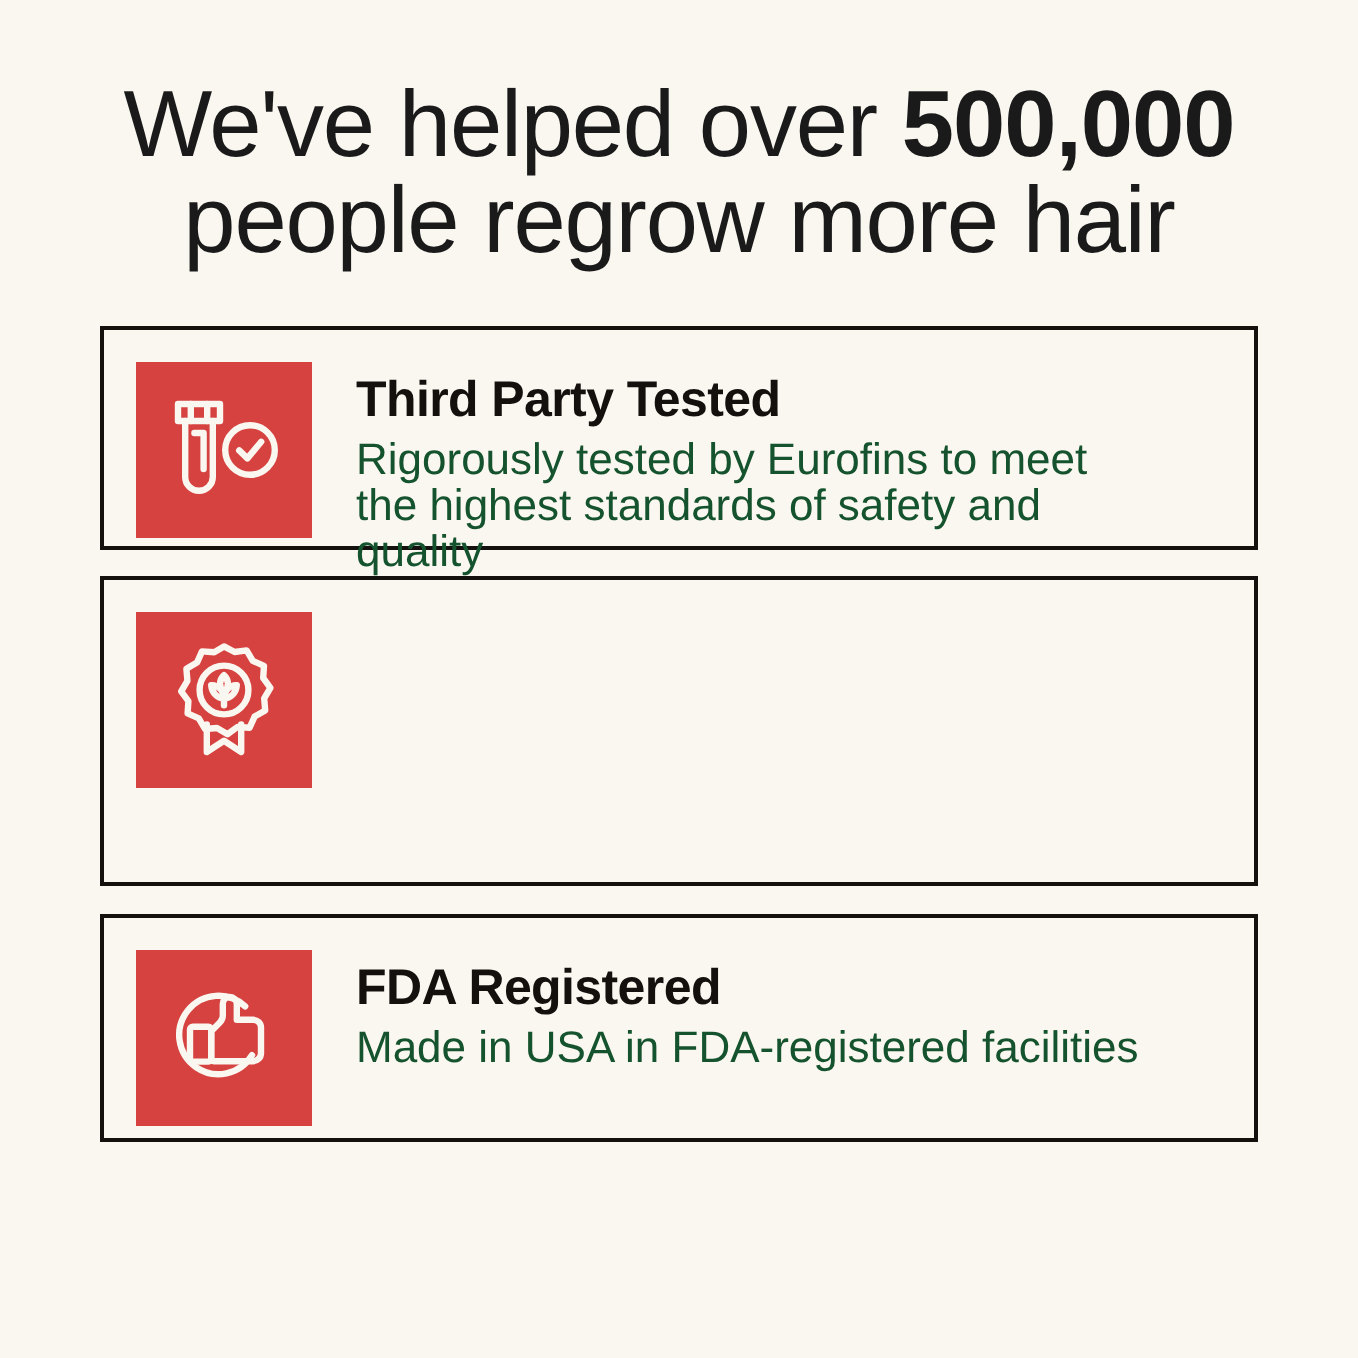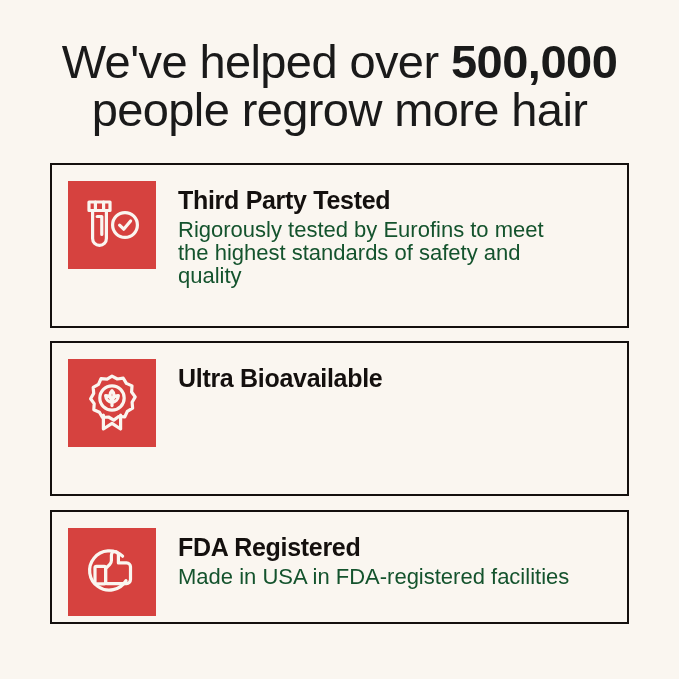--- a/index.html
+++ b/index.html
@@ -75,21 +75,21 @@
   .card-desc {
     font-size: 22px;
     line-height: 23px;
     font-weight: 400;
     color: #14532d;
     margin: 0;
     max-width: 400px;
   }
 
   
-  .card.c1 { height: 165px; }
+  .card.c1 { height: 112px; }
   .card.c2 { height: 155px; }
   .card.c3 { height: 114px; }
   .card.c2 { margin-bottom: 14px; }
 </style>
 </head>
 <body>
 
 <h1 class="headline">
   <span class="line"><span>We've helped over </span><span class="big">500,000</span></span>
   <span class="line">people regrow more hair</span>
@@ -138,21 +138,20 @@
           <circle cx="31" cy="26" r="12.2"></circle>
 
           <path d="M31 18.6 c 2.6 2.3 2.6 6.3 0 8.6 c -2.6 -2.3 -2.6 -6.3 0 -8.6 Z"></path>
           <path d="M24.6 23.6 c 0.3 3.9 3.2 6.6 6.4 6.6 c 0 -3.9 -2.9 -6.8 -6.4 -6.6 Z"></path>
           <path d="M37.4 23.6 c -0.3 3.9 -3.2 6.6 -6.4 6.6 c 0 -3.9 2.9 -6.8 6.4 -6.6 Z"></path>
           <line x1="31" y1="30.2" x2="31" y2="33.6"></line>
         </svg>
       </span>
     </div>
     <div class="card-text">
-      <p class="card-title">Ultra Bioavailable</p>
     </div>
   </div>
 
   <div class="card c3">
     <div class="icon-box">
       <span>
         <svg width="62" height="62" viewBox="0 0 62 62" fill="none" stroke="#faf6f0" stroke-width="3.2" stroke-linecap="round" stroke-linejoin="round">
 
           <path d="M41.6 15.2 A 19.6 19.6 0 1 0 45.0 39.6"></path>
           <path d="M45.0 39.6 A 19.6 19.6 0 0 0 41.6 15.2" stroke-opacity="0"></path>

